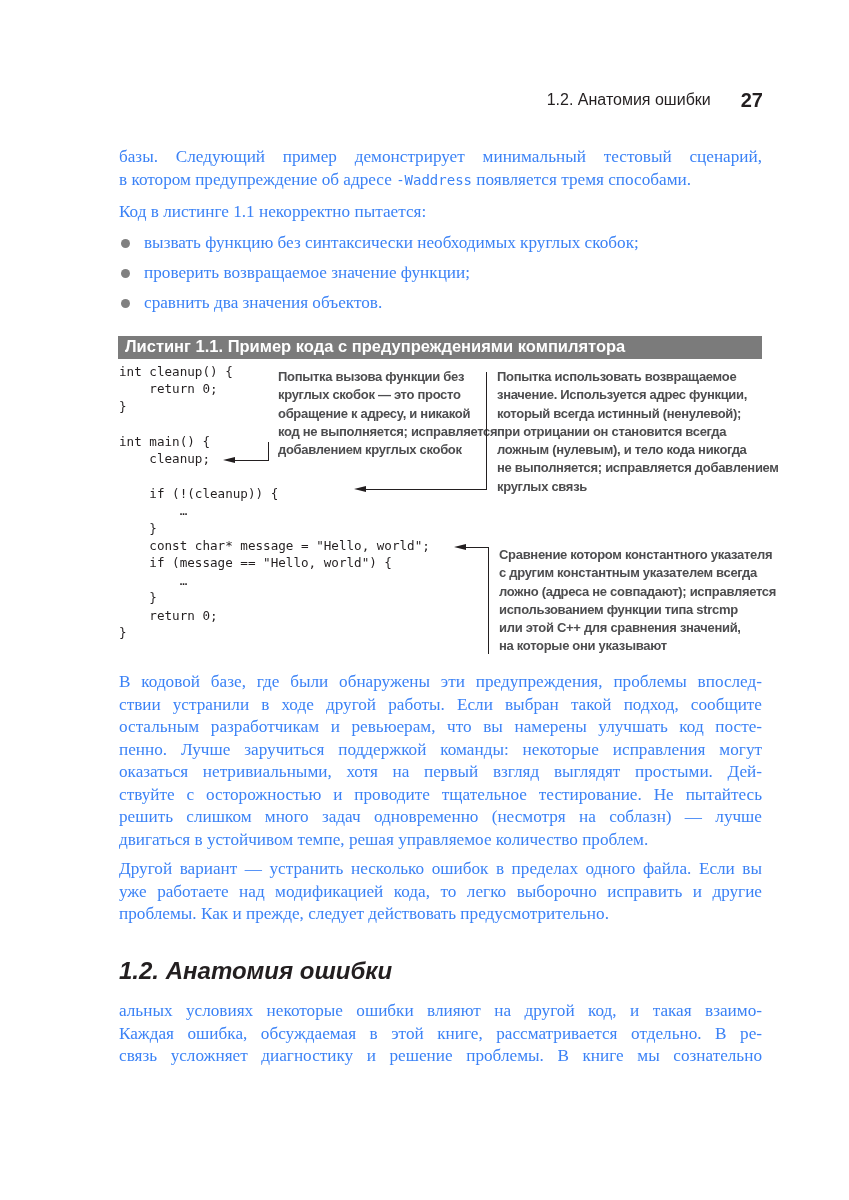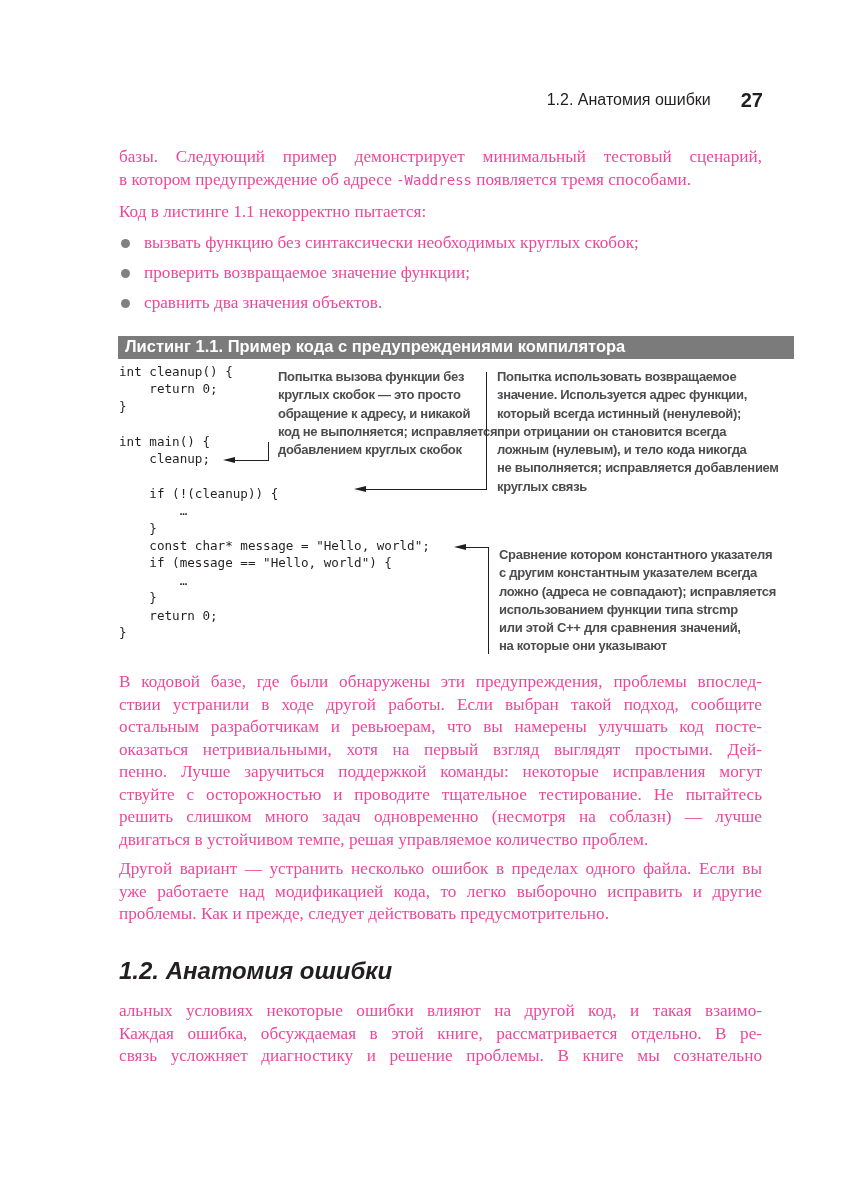--- a/index.html
+++ b/index.html
@@ -3,31 +3,31 @@
 <meta charset="utf-8">
 <style>
   html, body { margin: 0; padding: 0; background: #ffffff; }
   body { width: 849px; height: 1200px; position: relative; overflow: hidden; color: #231f20; }
   .page { position: absolute; left: 16px; top: 0; width: 849px; height: 1072px; }
 
   .running-head { position: absolute; top: 86px; right: 102px; height: 28px; display: flex; align-items: center; font-family: "Liberation Sans", sans-serif; }
   .rh-title { font-size: 16px; color: #231f20; margin-right: 30px; }
   .rh-num { font-size: 20px; font-weight: bold; color: #231f20; }
 
-  .body-text { font-family: "Liberation Serif", serif; font-size: 17.2px; line-height: 22.5px; color: #ec4899; }
+  .body-text { font-family: "Liberation Serif", serif; font-size: 17.2px; line-height: 22.5px; color: #3b82f6; }
   .para { position: absolute; left: 103px; width: 643px; margin: 0; text-align: justify; }
   .para .ln { display: block; text-align: justify; text-align-last: justify; white-space: nowrap; }
   .para .ln.last { text-align-last: left; }
   .code-inline { font-family: "DejaVu Sans Mono", monospace; font-size: 14px; }
 
   .bullets { position: absolute; left: 103px; top: 232px; width: 643px; margin: 0; padding: 0; list-style: none; }
   .bullets li { position: relative; padding-left: 25px; height: 30px; line-height: 22px; }
   .bullet-dot { position: absolute; left: 2px; top: 7px; width: 9px; height: 9px; border-radius: 50%; background: #808080; }
 
-  .listing-bar { position: absolute; left: 102px; top: 336px; width: 644px; height: 23px; background: #7b7b7b; padding-left: 32px; }
+  .listing-bar { position: absolute; left: 102px; top: 336px; width: 644px; height: 23px; background: #7b7b7b; }
   .listing-title { position: absolute; left: 7px; top: 1px; font-family: "Liberation Sans", sans-serif; font-weight: bold; font-size: 16.5px; color: #ffffff; white-space: nowrap; }
 
   .code { position: absolute; left: 103px; top: 363px; margin: 0; font-family: "DejaVu Sans Mono", monospace; font-size: 12.6px; line-height: 17.4px; color: #231f20; white-space: pre; }
 
   .note { position: absolute; font-family: "Liberation Sans", sans-serif; font-weight: bold; font-size: 13px; line-height: 18.3px; color: #4d4d4f; white-space: nowrap; letter-spacing: -0.3px; }
 
   .line { position: absolute; background: #231f20; }
   .arrowhead { position: absolute; width: 0; height: 0; border-top: 3.5px solid transparent; border-bottom: 3.5px solid transparent; border-right: 12px solid #231f20; }
 
   .section-heading { position: absolute; left: 103px; top: 957px; margin: 0; font-family: "Liberation Sans", sans-serif; font-weight: bold; font-style: italic; font-size: 24px; color: #231f20; }
@@ -111,22 +111,22 @@
     <div>на которые они указывают</div>
   </div>
   <div class="line" style="left:472px; top:547px; width:1px; height:107px;"></div>
   <div class="line" style="left:448px; top:547px; width:25px; height:1px;"></div>
   <div class="arrowhead" style="left:438px; top:544px;"></div>
 
   <div class="para body-text" style="top:671px;">
     <span class="ln">В кодовой базе, где были обнаружены эти предупреждения, проблемы впослед-</span>
     <span class="ln">ствии устранили в ходе другой работы. Если выбран такой подход, сообщите</span>
     <span class="ln">остальным разработчикам и ревьюерам, что вы намерены улучшать код посте-</span>
+    <span class="ln">пенно. Лучше заручиться поддержкой команды: некоторые исправления могут</span>
     <span class="ln">оказаться нетривиальными, хотя на первый взгляд выглядят простыми. Дей-</span>
-    <span class="ln">пенно. Лучше заручиться поддержкой команды: некоторые исправления могут</span>
     <span class="ln">ствуйте с осторожностью и проводите тщательное тестирование. Не пытайтесь</span>
     <span class="ln">решить слишком много задач одновременно (несмотря на соблазн) — лучше</span>
     <span class="ln last">двигаться в устойчивом темпе, решая управляемое количество проблем.</span>
   </div>
 
   <div class="para body-text" style="top:858px;">
     <span class="ln">Другой вариант — устранить несколько ошибок в пределах одного файла. Если вы</span>
     <span class="ln">уже работаете над модификацией кода, то легко выборочно исправить и другие</span>
     <span class="ln last">проблемы. Как и прежде, следует действовать предусмотрительно.</span>
   </div>

